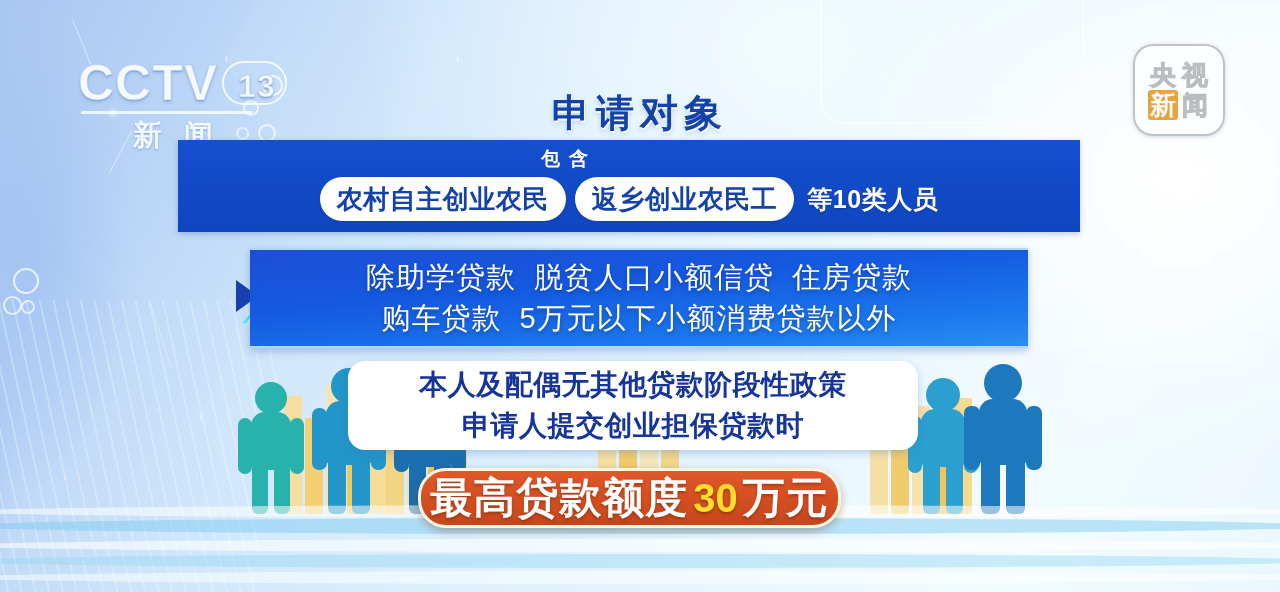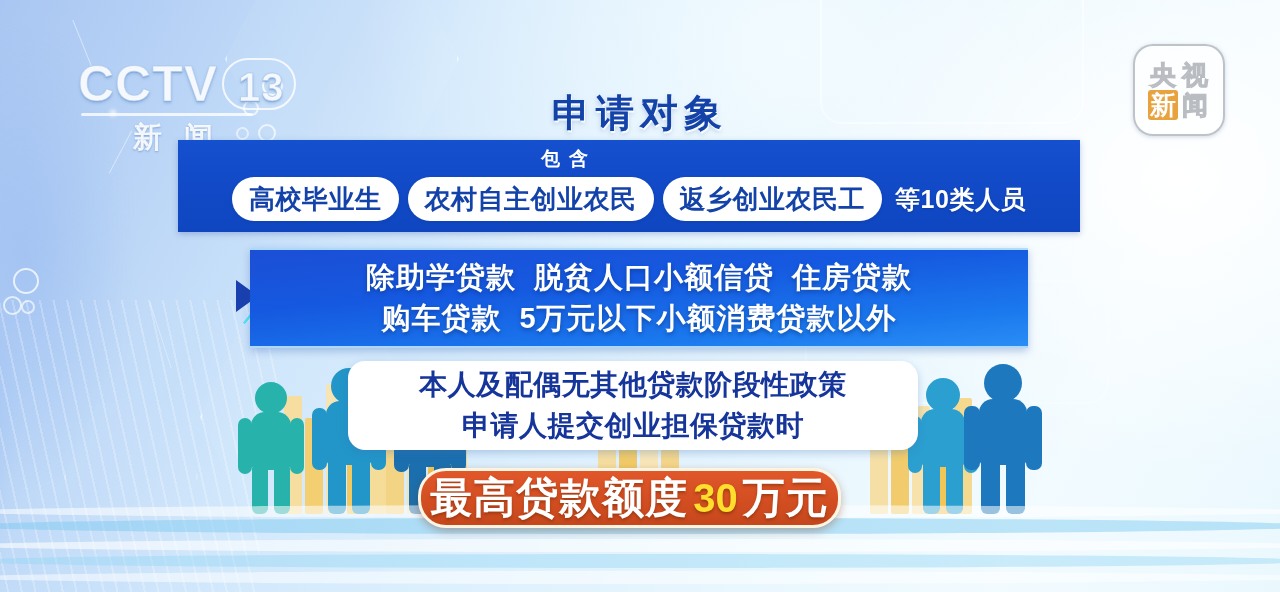--- a/index.html
+++ b/index.html
@@ -70,21 +70,21 @@
     font-size:50px;font-weight:700;letter-spacing:1px;
     color:rgba(255,255,255,.92);
     text-shadow:0 1px 0 rgba(120,160,215,.9),0 2px 3px rgba(100,140,200,.5);
     -webkit-text-stroke:1px rgba(170,200,235,.7);
     line-height:1;
     display:flex;align-items:center;gap:2px;
   }
   .cctv .slashbox{
     display:inline-block;margin-left:2px;padding:7px 9px 1px 14px;
     border:2px solid rgba(255,255,255,.8);border-radius:26px;
-    font-size:40px;
+    font-size:32px;
     text-align:center;
   }
   .cctv .underline{width:172px;height:3px;margin:3px 0 2px 3px;background:rgba(255,255,255,.78);border-radius:2px;}
   .cctv .sub{
     font-size:29px;font-weight:700;letter-spacing:22px;text-indent:22px;
     color:rgba(255,255,255,.9);
     text-shadow:0 1px 2px rgba(110,150,205,.75);
     text-align:center;width:190px;
   }
 
@@ -143,21 +143,21 @@
   .panel2wrap{position:absolute;left:232px;top:248px;width:796px;height:96px;}
   .panel2{
     position:absolute;left:18px;top:0;width:778px;height:96px;
     background:linear-gradient(175deg,#1b4fd6 0%,#1559e0 38%,#1b79ee 78%,#2a8df4 100%);
     border-top:2px solid rgba(190,230,255,.9);
     border-bottom:2px solid rgba(190,230,255,.9);
     box-shadow:0 3px 8px rgba(30,80,170,.3);
     display:flex;flex-direction:column;align-items:center;justify-content:center;
   }
   .panel2 .line{
-    color:#ffffff;font-size:29px;font-weight:700;letter-spacing:1px;line-height:1.42;
+    color:#ffffff;font-size:29px;font-weight:400;letter-spacing:1px;line-height:1.42;
     text-shadow:0 2px 4px rgba(10,45,120,.55);
     white-space:pre;
   }
   .arrow{
     position:absolute;left:0px;top:26px;width:40px;height:44px;
   }
   .arrow .tri{
     position:absolute;left:4px;top:6px;width:0;height:0;
     border-top:16px solid transparent;border-bottom:16px solid transparent;
     border-left:22px solid #1a3fae;
@@ -324,21 +324,20 @@
       <span class="ch hi">新</span>
       <span class="ch">闻</span>
     </div>
   </div>
 
   <div class="title">申请对象</div>
 
   <div class="panel1">
     <div class="inc">包含</div>
     <div class="pillrow">
-      <div class="pill">高校毕业生</div>
       <div class="pill">农村自主创业农民</div>
       <div class="pill">返乡创业农民工</div>
       <div class="tailtext">等10类人员</div>
     </div>
   </div>
 
   <div class="panel2wrap">
     <div class="arrow">
       <div class="tri"></div>
       <div class="chev"></div>

